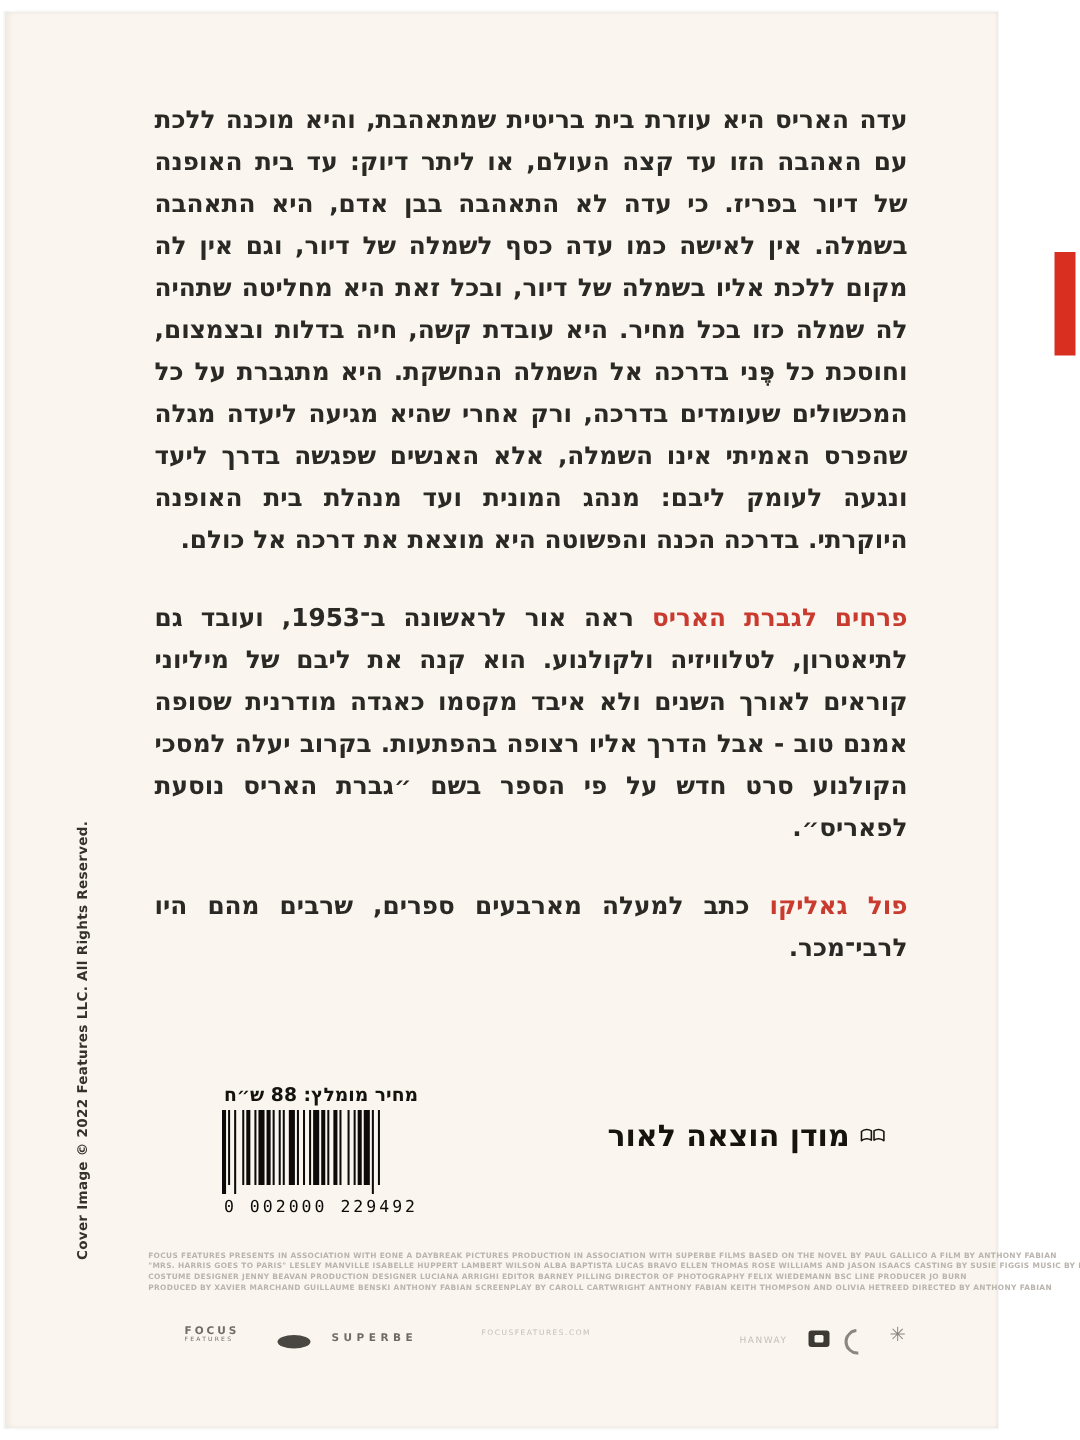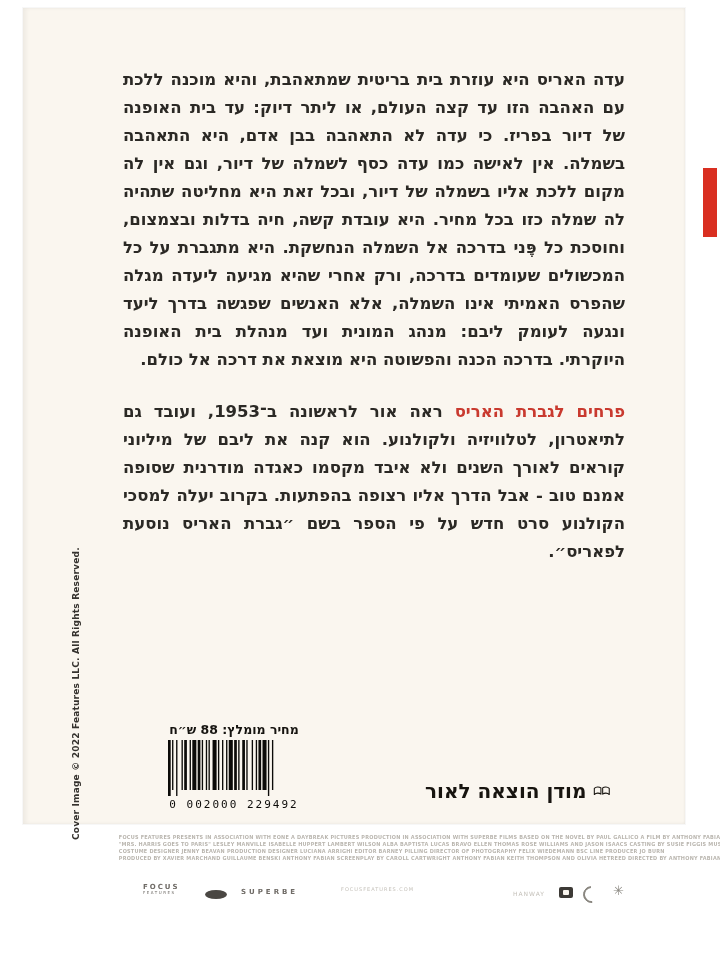--- a/index.html
+++ b/index.html
@@ -1,36 +1,36 @@
 <!DOCTYPE html>
 <html lang="he"><head>
 <meta charset="utf-8">
 <style>
   html,body{margin:0;padding:0;background:#ffffff;}
   body{width:720px;height:960px;position:relative;overflow:hidden;
        font-family:"DejaVu Sans",sans-serif;}
-  .cover{position:absolute;left:23px;top:8px;width:662px;height:816px;
+  .cover{position:absolute;left:3px;top:8px;width:662px;height:944px;
          background:#faf6ef;
          box-shadow:inset 3px 0 4px rgba(0,0,0,.05), inset -1px 0 2px rgba(0,0,0,.04),
                     0 0 0 1px rgba(0,0,0,.03);}
   .textblock{position:absolute;top:58px;right:60px;width:502px;direction:rtl;
              color:#2b2925;font-weight:bold;font-size:16.5px;line-height:28px;
              text-align:justify;}
   .textblock p{margin:0 0 24px 0;}
   .lead{color:#c93a2f;}
   .copyright-vert{position:absolute;left:48px;top:832px;transform:rotate(-90deg);
                   transform-origin:0 0;white-space:nowrap;font-size:9px;font-weight:bold;
                   color:#35322e;letter-spacing:.2px;}
   .barcode-block{position:absolute;left:128px;top:714px;width:166px;text-align:center;
                  direction:rtl;}
   .price{font-size:12.5px;font-weight:bold;color:#15130f;margin-bottom:3px;text-align:center;}
   .digits{direction:ltr;font-family:"DejaVu Sans Mono",monospace;font-size:11px;
           color:#0c0b09;letter-spacing:2px;margin-top:-2px;}
   .publisher{position:absolute;left:402px;top:736px;width:186px;text-align:center;}
-  .pub-row{display:flex;align-items:center;justify-content:center;gap:7px;margin-top:34px;}
+  .pub-row{display:flex;align-items:center;justify-content:center;gap:7px;}
   .pub-name{font-size:20px;font-weight:bold;color:#17140f;white-space:nowrap;direction:rtl;}
   .site{font-size:13px;font-weight:bold;color:#17140f;letter-spacing:.6px;margin-top:3px;}
   .credits{position:absolute;left:50%;top:826px;transform:translateX(-47%) scale(.55);
            transform-origin:center top;width:960px;text-align:center;}
   .credits div{font-size:9px;line-height:13px;color:#b9b5ae;white-space:nowrap;
                letter-spacing:.4px;font-weight:bold;}
   .credits-footer{position:absolute;left:318px;top:878px;font-size:5px;color:#c4c0b9;
                   letter-spacing:1px;}
   .logo-item{position:absolute;color:#6f6b66;}
   .focus{left:120px;top:876px;text-align:left;line-height:6px;}
@@ -49,20 +49,21 @@
   .red-strip{position:absolute;left:703px;top:168px;width:14px;height:69px;background:#d92f21;}
 </style>
 </head>
 <body>
 
 <div class="cover">
 
   <div class="textblock">
     <p>עדה האריס היא עוזרת בית בריטית שמתאהבת, והיא מוכנה ללכת עם האהבה הזו עד קצה העולם, או ליתר דיוק: עד בית האופנה של דיור בפריז. כי עדה לא התאהבה בבן אדם, היא התאהבה בשמלה. אין לאישה כמו עדה כסף לשמלה של דיור, וגם אין לה מקום ללכת אליו בשמלה של דיור, ובכל זאת היא מחליטה שתהיה לה שמלה כזו בכל מחיר. היא עובדת קשה, חיה בדלות ובצמצום, וחוסכת כל פֶּני בדרכה אל השמלה הנחשקת. היא מתגברת על כל המכשולים שעומדים בדרכה, ורק אחרי שהיא מגיעה ליעדה מגלה שהפרס האמיתי אינו השמלה, אלא האנשים שפגשה בדרך ליעד ונגעה לעומק ליבם: מנהג המונית ועד מנהלת בית האופנה היוקרתי. בדרכה הכנה והפשוטה היא מוצאת את דרכה אל כולם.</p>
     <p><span class="lead">פרחים לגברת האריס</span><span> ראה אור לראשונה ב־1953, ועובד גם לתיאטרון, לטלוויזיה ולקולנוע. הוא קנה את ליבם של מיליוני קוראים לאורך השנים ולא איבד מקסמו כאגדה מודרנית שסופה אמנם טוב - אבל הדרך אליו רצופה בהפתעות. בקרוב יעלה למסכי הקולנוע סרט חדש על פי הספר בשם ״גברת האריס נוסעת לפאריס״.</span></p>
+    <p><span class="lead">פול גאליקו</span><span> כתב למעלה מארבעים ספרים, שרבים מהם היו לרבי־מכר.</span></p>
   </div>
 
   <div class="copyright-vert">Cover Image © 2022 Features LLC. All Rights Reserved.</div>
 
   <div class="barcode-block">
     <div class="price">מחיר מומלץ: 88 ש״ח</div>
     <svg width="160" height="56" viewBox="0 0 160 56" xmlns="http://www.w3.org/2000/svg">
         <rect x="14.00" y="0" width="2.70" height="56" fill="#0c0b09"></rect>
         <rect x="18.05" y="0" width="1.35" height="50" fill="#0c0b09"></rect>
         <rect x="22.10" y="0" width="1.35" height="56" fill="#0c0b09"></rect>

